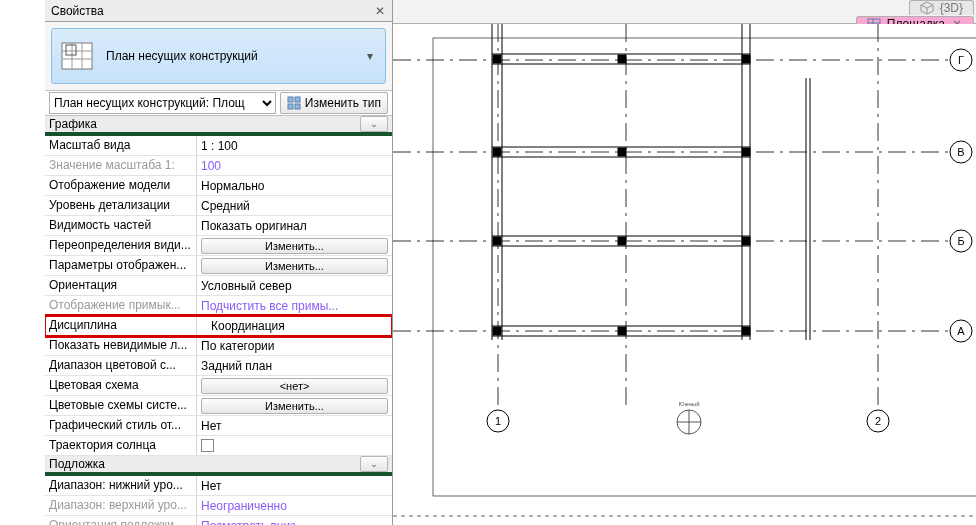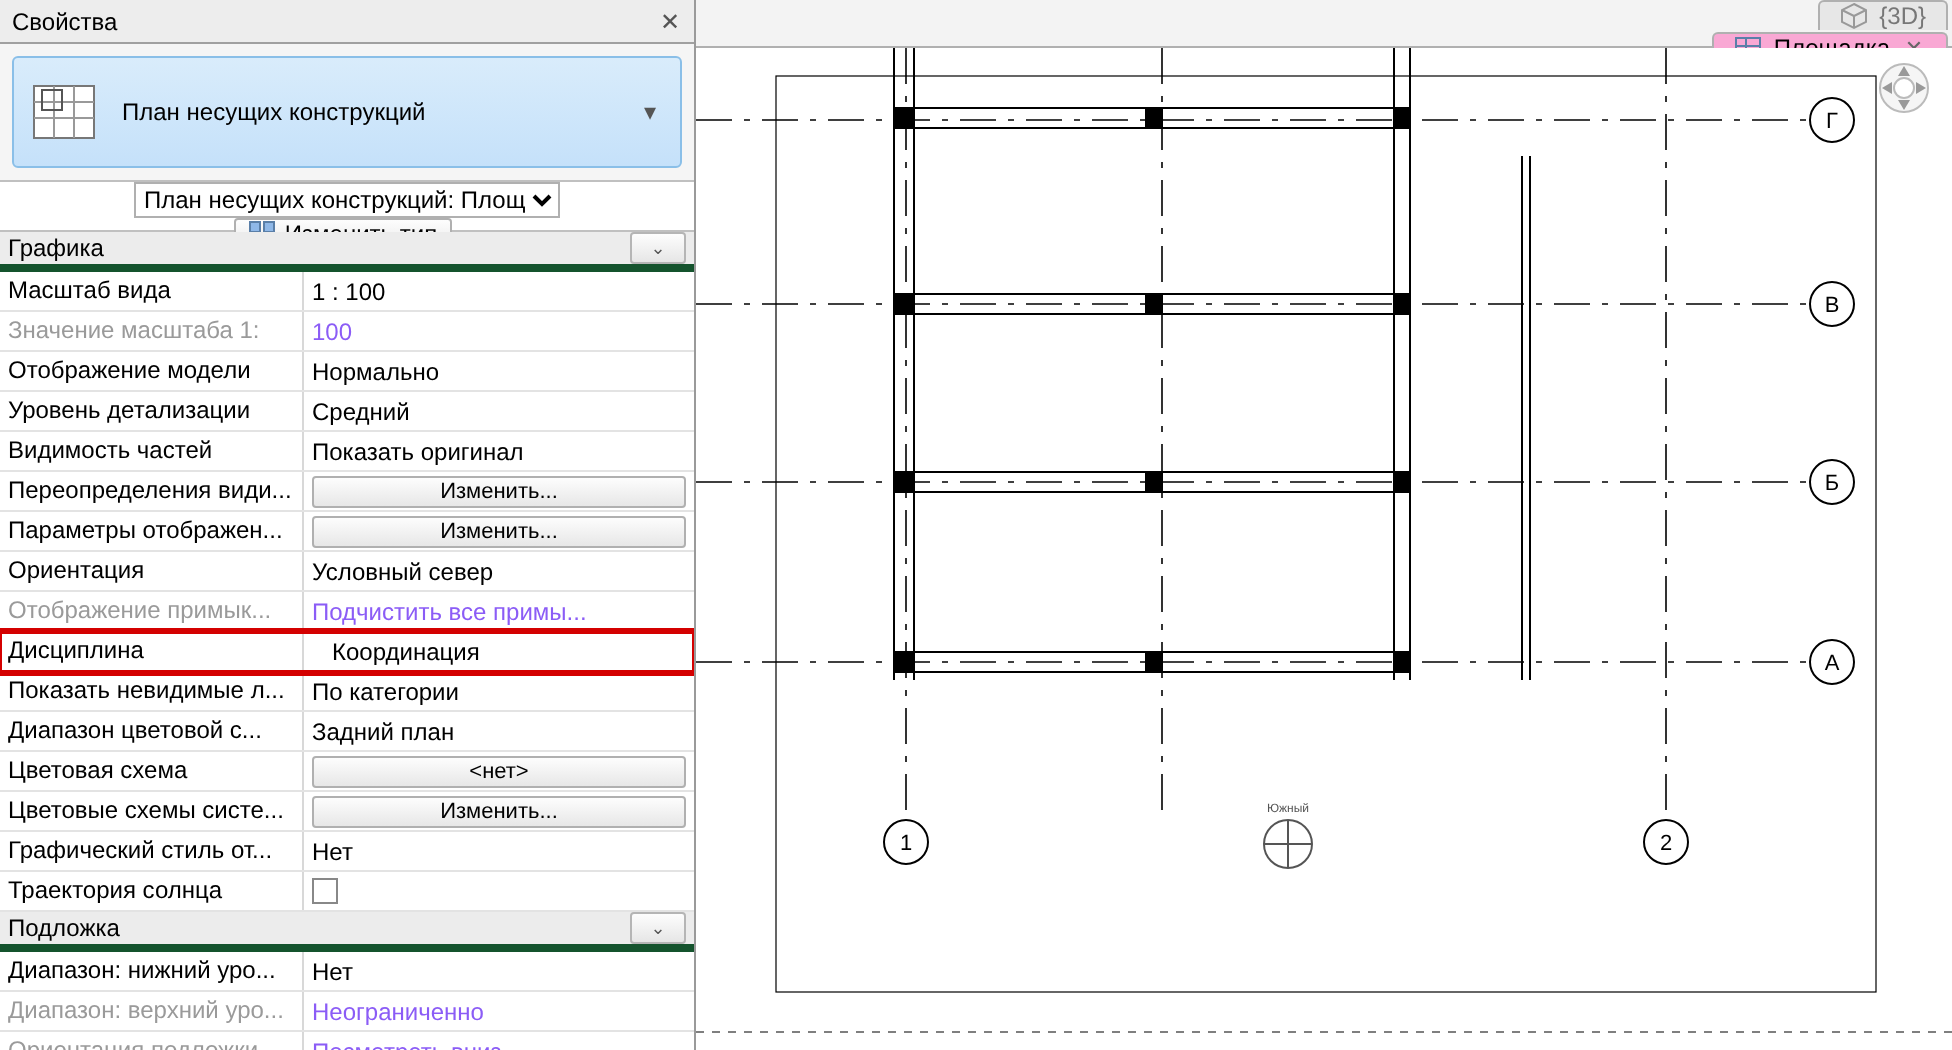--- a/index.html
+++ b/index.html
@@ -1,32 +1,32 @@
 <!DOCTYPE html>
 <html><head>
 <meta charset="utf-8">
 <style>
   * { box-sizing: border-box; margin: 0; padding: 0; }
   html, body { width: 976px; height: 525px; overflow: hidden; font-family: "Segoe UI", Tahoma, sans-serif; font-size: 12px; color: #000; background: #fff; }
   .app { display: flex; width: 100%; height: 100%; }
 
   
-  .props { width: 348px; height: 100%; display: flex; flex-direction: column; border-right: 1px solid #9a9a9a; background: #f5f5f5; }
+  .props { width: 348px; height: 100%; display: flex; flex-direction: column; border-right: 1px solid #9a9a9a; background: #f5f5f5; margin-left: 45px; }
   .props-titlebar { display: flex; align-items: center; height: 22px; padding: 0 4px 0 6px; border-bottom: 1px solid #a0a0a0; background: #ededed; }
   .props-titlebar .title { flex: 1; font-size: 12px; }
   .props-titlebar .close-x { width: 16px; height: 16px; display:flex; align-items:center; justify-content:center; font-size: 12px; color:#555; cursor: pointer; }
 
   .type-row { display:flex; padding: 6px; background:#f5f5f5; }
   .type-selector { flex:1; display:flex; align-items:center; height: 56px; border:1px solid #8abfe8; background: linear-gradient(#d9ecfb,#c5e1fa); border-radius:3px; padding:0 8px; cursor:pointer; }
   .type-selector .thumb { width:34px; height:34px; margin-right:12px; display:flex; align-items:center; justify-content:center; }
   .type-selector .thumb svg { width:34px; height:34px; }
   .type-selector .label { flex:1; font-size:12px; }
   .type-selector .chevron { width:14px; display:flex; align-items:center; justify-content:center; color:#555; }
 
-  .instance-row { display:flex; align-items:center; height:26px; border-top:1px solid #c0c0c0; border-bottom:1px solid #c0c0c0; background:#ffffff;flex-direction:column; }
+  .instance-row { display:flex; align-items:center; height:26px; border-top:1px solid #c0c0c0; border-bottom:1px solid #c0c0c0; background:#ffffff; }
   .instance-row select.inst { flex:1; height:22px; border:1px solid #b0b0b0; margin:0 4px; font-size:12px; background:#fff; }
   .edit-type-btn { display:flex; align-items:center; gap:4px; height:22px; padding:0 6px; margin-right:4px; border:1px solid #b0b0b0; background:linear-gradient(#fdfdfd,#e9e9e9); border-radius:2px; cursor:pointer; font-size:12px; }
   .edit-type-btn .icon { width:14px; height:14px; }
 
   .param-scroll { flex:1; overflow-y:auto; background:#ffffff; }
   .group-row { display:flex; align-items:center; height:20px; background:#ececec; border-bottom:4px solid #14532d; padding-left:4px; }
   .group-row .label { flex:1; font-size:12px; }
   .group-row .expander { width:28px; height:16px; border:1px solid #b5b5b5; background:linear-gradient(#fdfdfd,#e6e6e6); border-radius:2px; display:flex; align-items:center; justify-content:center; margin-right:4px; font-size:9px; color:#555; cursor:pointer; }
 
   .param-row { display:flex; height:20px; border-bottom:1px solid #e3e3e3; }

